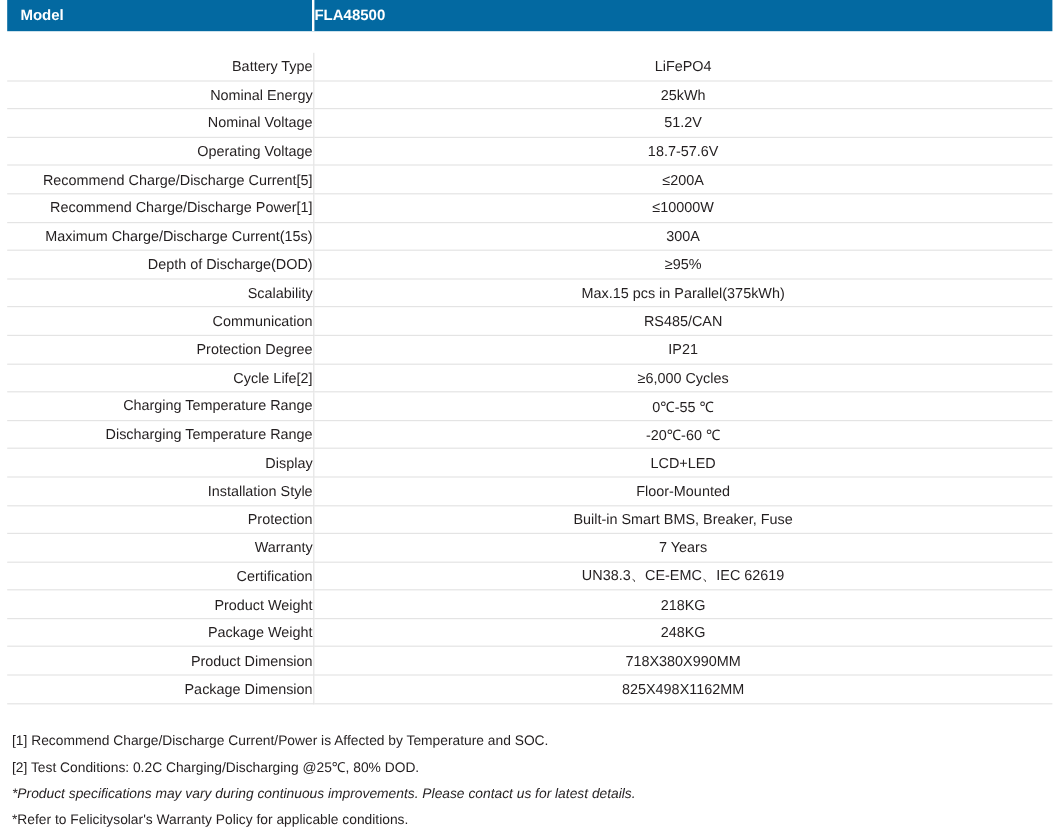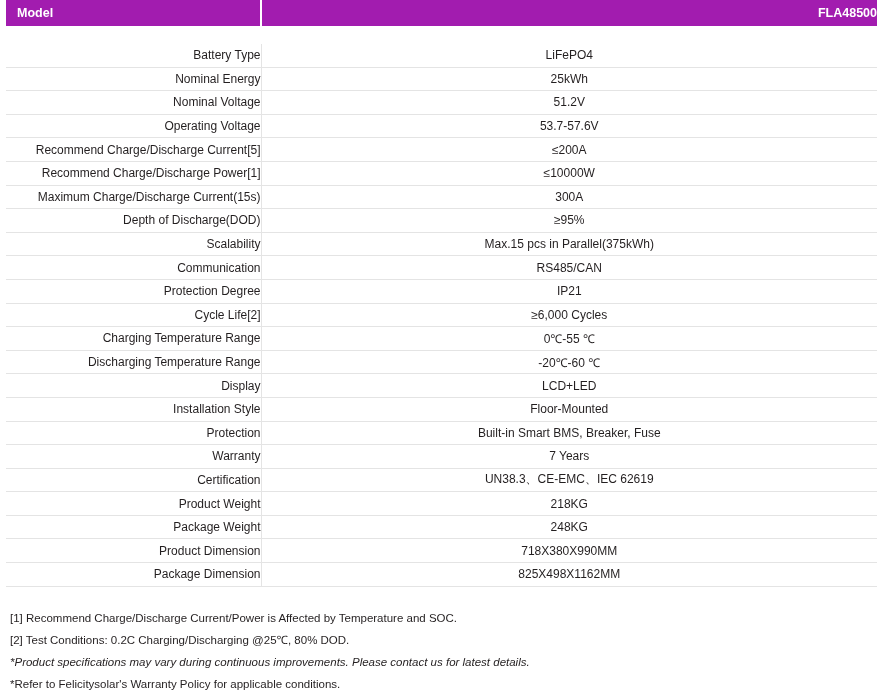--- a/index.html
+++ b/index.html
@@ -23,36 +23,36 @@
   table.spec {
     border-collapse: collapse;
     width: 871px;
     margin-left: 6px;
     table-layout: fixed;
   }
   table.spec col.c1 { width: 255px; }
   table.spec col.c2 { width: 616px; }
 
   tr.header-row th {
-    background: #a21caf;
+    background: #0369a1;
     color: #ffffff;
     font-size: 12.5px;
     font-weight: bold;
     height: 26px;
     padding: 0;
     border: none;
     vertical-align: middle;
   }
   tr.header-row th.h-model {
     text-align: left;
     padding-left: 11px;
     border-right: 2px solid #ffffff;
   }
   tr.header-row th.h-value {
-    text-align: right;
+    text-align: left;
   }
 
   tr.spacer td {
     height: 18px;
     border: none;
     padding: 0;
   }
 
   tr.data-row td {
     font-size: 12px;
@@ -120,21 +120,21 @@
         <tr class="data-row">
           <td class="label">Nominal Energy</td>
           <td class="value">25kWh</td>
         </tr>
         <tr class="data-row">
           <td class="label">Nominal Voltage</td>
           <td class="value">51.2V</td>
         </tr>
         <tr class="data-row">
           <td class="label">Operating Voltage</td>
-          <td class="value">53.7-57.6V</td>
+          <td class="value">18.7-57.6V</td>
         </tr>
         <tr class="data-row">
           <td class="label">Recommend Charge/Discharge Current[5]</td>
           <td class="value">≤200A</td>
         </tr>
         <tr class="data-row">
           <td class="label">Recommend Charge/Discharge Power[1]</td>
           <td class="value">≤10000W</td>
         </tr>
         <tr class="data-row">

